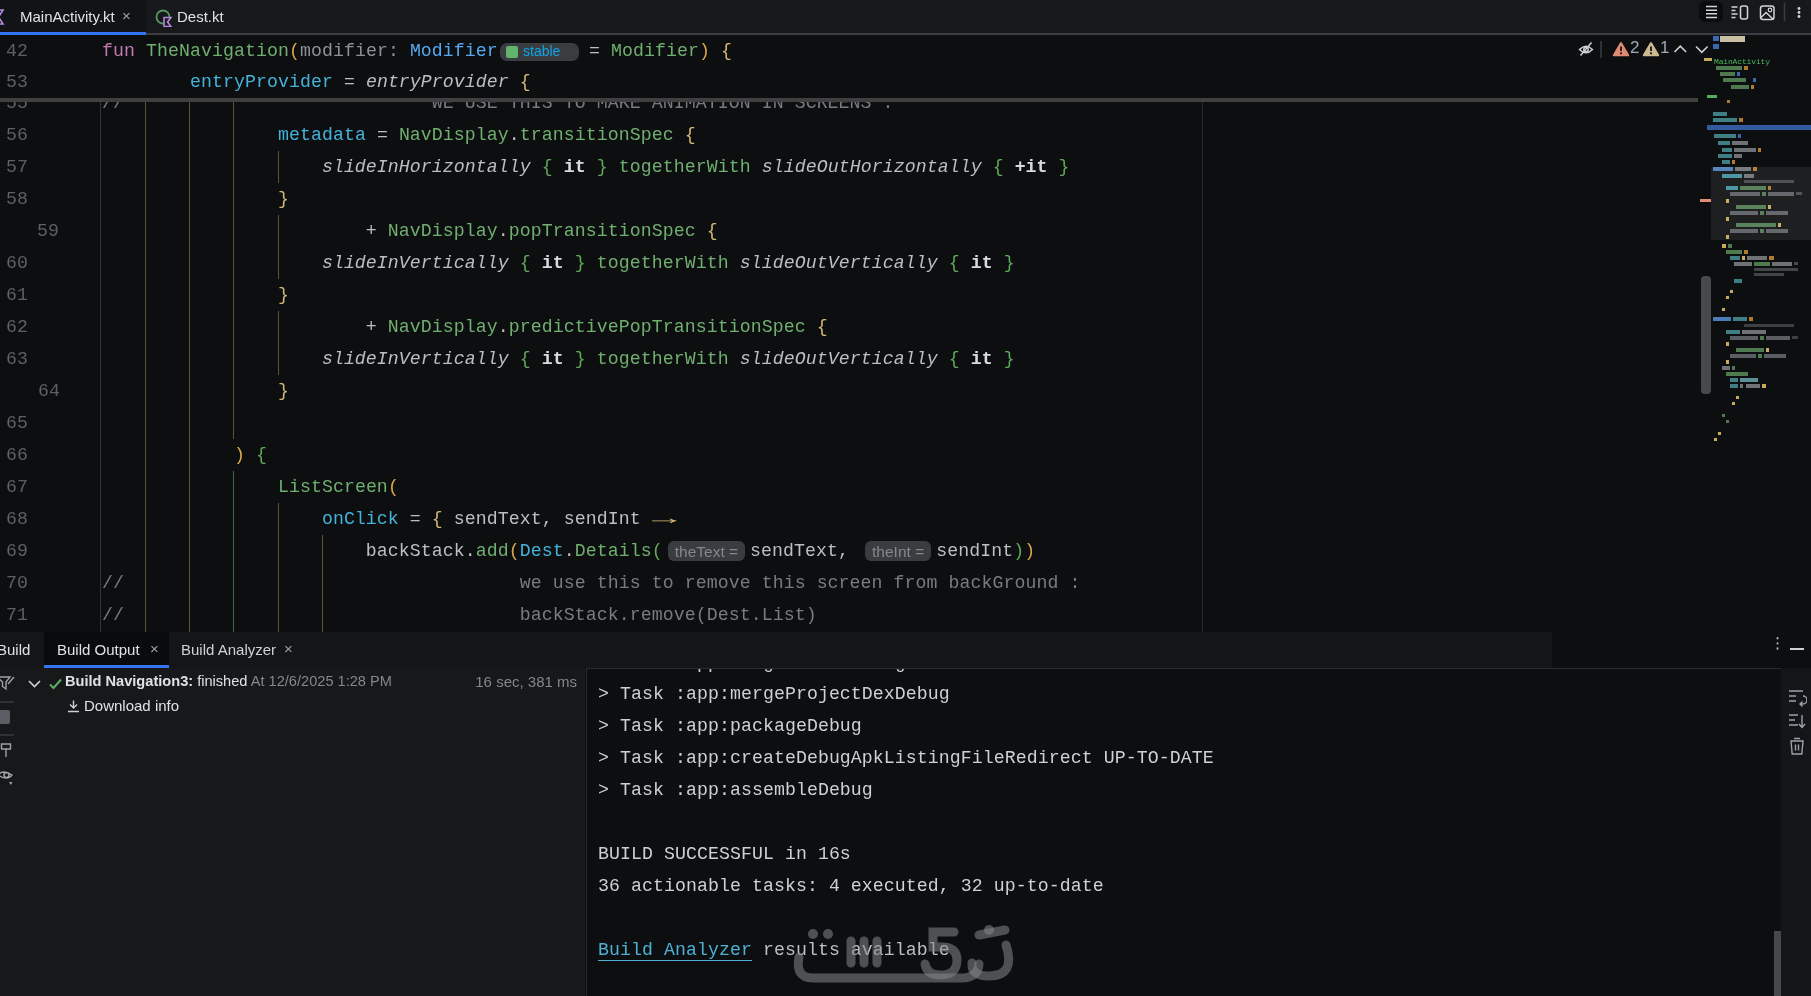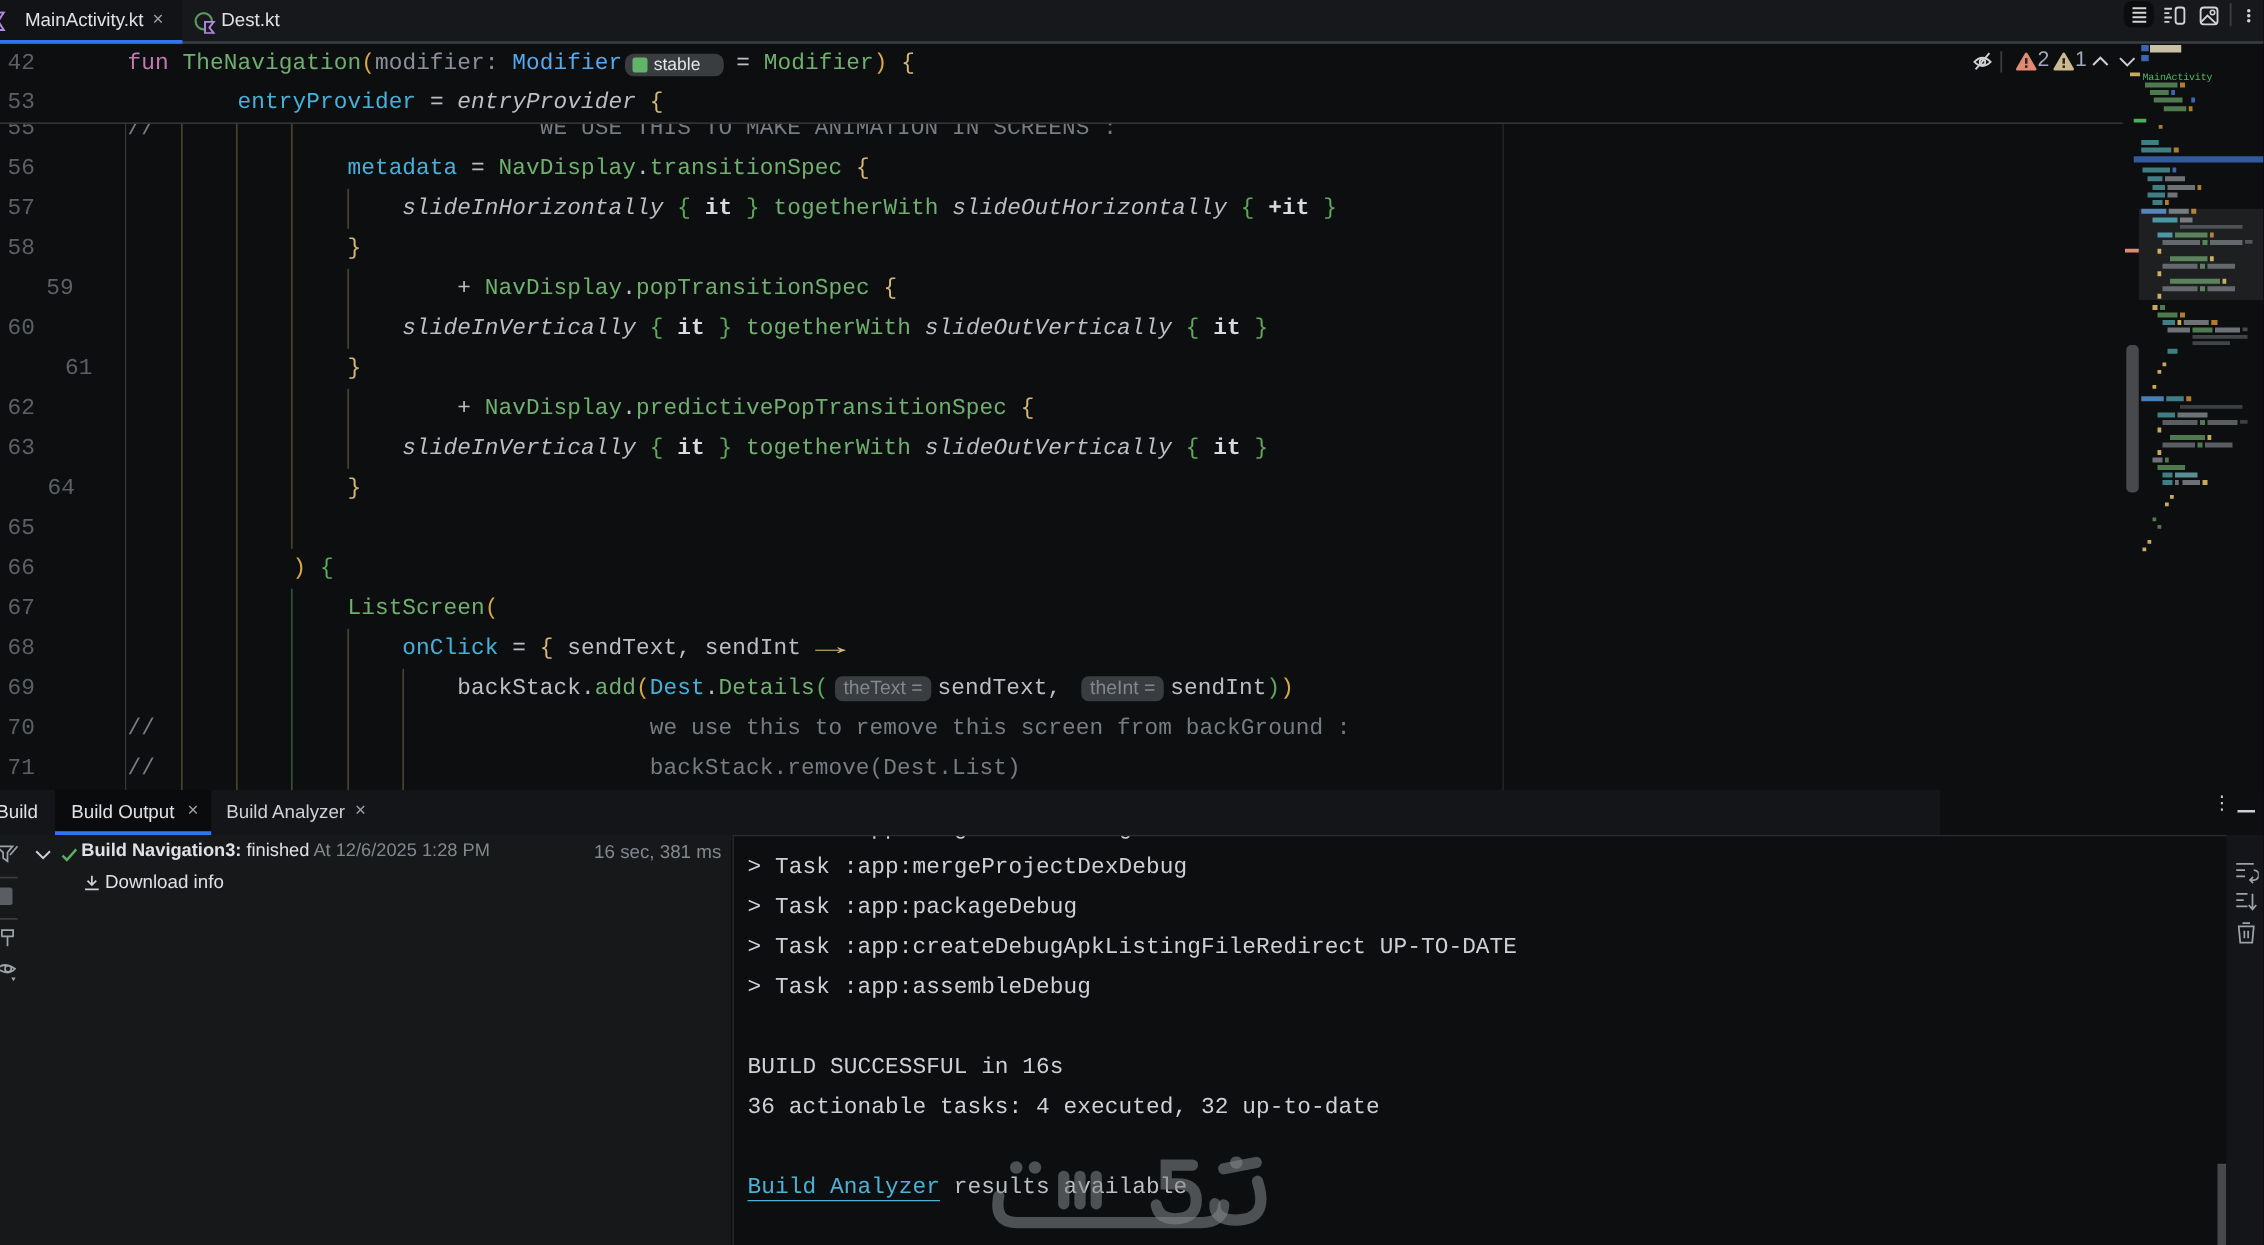--- a/index.html
+++ b/index.html
@@ -83,21 +83,21 @@
     <div class="mono ln" style="top:83px;">56</div>
     <div class="mono cl" style="top:83px;">                <span class="cyan">metadata</span> = <span class="grn">NavDisplay</span>.<span class="grn">transitionSpec</span> <span class="yel">{</span></div>
     <div class="mono ln" style="top:115px;">57</div>
     <div class="mono cl" style="top:115px;">                    <span class="it">slideInHorizontally</span> <span class="gbr">{</span> <span class="wb">it</span> <span class="gbr">}</span> <span class="grn">togetherWith</span> <span class="it">slideOutHorizontally</span> <span class="gbr">{</span> <span class="wb">+it</span> <span class="gbr">}</span></div>
     <div class="mono ln" style="top:147px;">58</div>
     <div class="mono cl" style="top:147px;">                <span class="yel">}</span></div>
     <div class="mono ln" style="top:179px;margin-left:31px;">59</div>
     <div class="mono cl" style="top:179px;">                        + <span class="grn">NavDisplay</span>.<span class="grn">popTransitionSpec</span> <span class="yel">{</span></div>
     <div class="mono ln" style="top:211px;">60</div>
     <div class="mono cl" style="top:211px;">                    <span class="it">slideInVertically</span> <span class="gbr">{</span> <span class="wb">it</span> <span class="gbr">}</span> <span class="grn">togetherWith</span> <span class="it">slideOutVertically</span> <span class="gbr">{</span> <span class="wb">it</span> <span class="gbr">}</span></div>
-    <div class="mono ln" style="top:243px;margin-left:46px;">61</div>
+    <div class="mono ln" style="top:243px;">61</div>
     <div class="mono cl" style="top:243px;">                <span class="yel">}</span></div>
     <div class="mono ln" style="top:275px;">62</div>
     <div class="mono cl" style="top:275px;">                        + <span class="grn">NavDisplay</span>.<span class="grn">predictivePopTransitionSpec</span> <span class="yel">{</span></div>
     <div class="mono ln" style="top:307px;">63</div>
     <div class="mono cl" style="top:307px;">                    <span class="it">slideInVertically</span> <span class="gbr">{</span> <span class="wb">it</span> <span class="gbr">}</span> <span class="grn">togetherWith</span> <span class="it">slideOutVertically</span> <span class="gbr">{</span> <span class="wb">it</span> <span class="gbr">}</span></div>
     <div class="mono ln" style="top:339px;padding-left:32px;">64</div>
     <div class="mono cl" style="top:339px;">                <span class="yel">}</span></div>
     <div class="mono ln" style="top:371px;">65</div>
     <div class="mono ln" style="top:403px;">66</div>
     <div class="mono cl" style="top:403px;">            <span class="org">)</span> <span class="gbr">{</span></div>
@@ -105,27 +105,27 @@
     <div class="mono cl" style="top:435px;">                <span class="grn">ListScreen</span><span class="org">(</span></div>
     <div class="mono ln" style="top:467px;">68</div>
     <div class="mono cl" style="top:467px;">                    <span class="cyan">onClick</span> = <span class="yel">{</span> sendText, sendInt <span class="yel" style="display:inline-block;transform:scaleX(2.25);transform-origin:left center;">→</span></div>
     <div class="mono ln" style="top:499px;">69</div>
     <div class="mono cl" style="top:499px;">                        backStack.<span class="grn">add</span><span class="org">(</span><span class="cyan">Dest</span>.<span class="grn">Details</span><span class="gbr">(</span><span class="inlay">theText =</span>sendText, <span class="inlay">theInt =</span>sendInt<span class="gbr">)</span><span class="org">)</span></div>
     <div class="mono ln" style="top:531px;">70</div>
     <div class="mono cl" style="top:531px;"><span class="cmt">//                                    we use this to remove this screen from backGround :</span></div>
     <div class="mono ln" style="top:563px;">71</div>
     <div class="mono cl" style="top:563px;"><span class="cmt">//                                    backStack.remove(Dest.List)</span></div>
 
-    <div id="sticky" style="position:absolute;left:0;top:0;width:1698px;height:62px;background:#0d0e10;border-bottom:1px solid #404040;">
+    <div id="sticky" style="position:absolute;left:0;top:0;width:1698px;height:62px;background:#0d0e10;border-bottom:4px solid #404040;">
       <div class="mono ln" style="top:-1px;">42</div>
       <div class="mono cl" style="top:-1px;"><span class="kw">fun</span> <span class="grn">TheNavigation</span><span class="org">(</span><span class="gray">modifier: </span><span class="blue">Modifier</span></div>
       <div class="mono cl" style="top:-1px;left:589px;">= <span class="grn">Modifier</span><span class="org">)</span> <span class="yel">{</span></div>
       <div style="position:absolute;left:500px;top:7px;width:79px;height:18px;background:#3a3d3f;border-radius:7px;">
         <div style="position:absolute;left:6px;top:3px;width:12px;height:12px;background:#61b36b;border-radius:2px;"></div>
-        <div style="position:absolute;left:23px;top:0px;font-size:14px;color:#e5e5e5;font-family:'Liberation Sans',sans-serif;">stable</div>
+        <div style="position:absolute;left:23px;top:0px;font-size:14px;color:#0ea5e9;font-family:'Liberation Sans',sans-serif;">stable</div>
       </div>
       <div class="mono ln" style="top:30px;">53</div>
       <div class="mono cl" style="top:30px;">        <span class="cyan">entryProvider</span> = <span class="it">entryProvider</span> <span class="yel">{</span></div>
     </div>
 
     <div id="inspect" style="position:absolute;left:1570px;top:4px;height:18px;">
       <svg width="241" height="19" viewBox="0 0 241 19" fill="none" xmlns="http://www.w3.org/2000/svg">
         <g stroke="#ced0d6" stroke-width="1.5">
           <path d="M9.5 9.5 Q16 3 22.5 9.5 Q16 16 9.5 9.5 Z"></path>
           <circle cx="16" cy="9.5" r="2.2"></circle>

